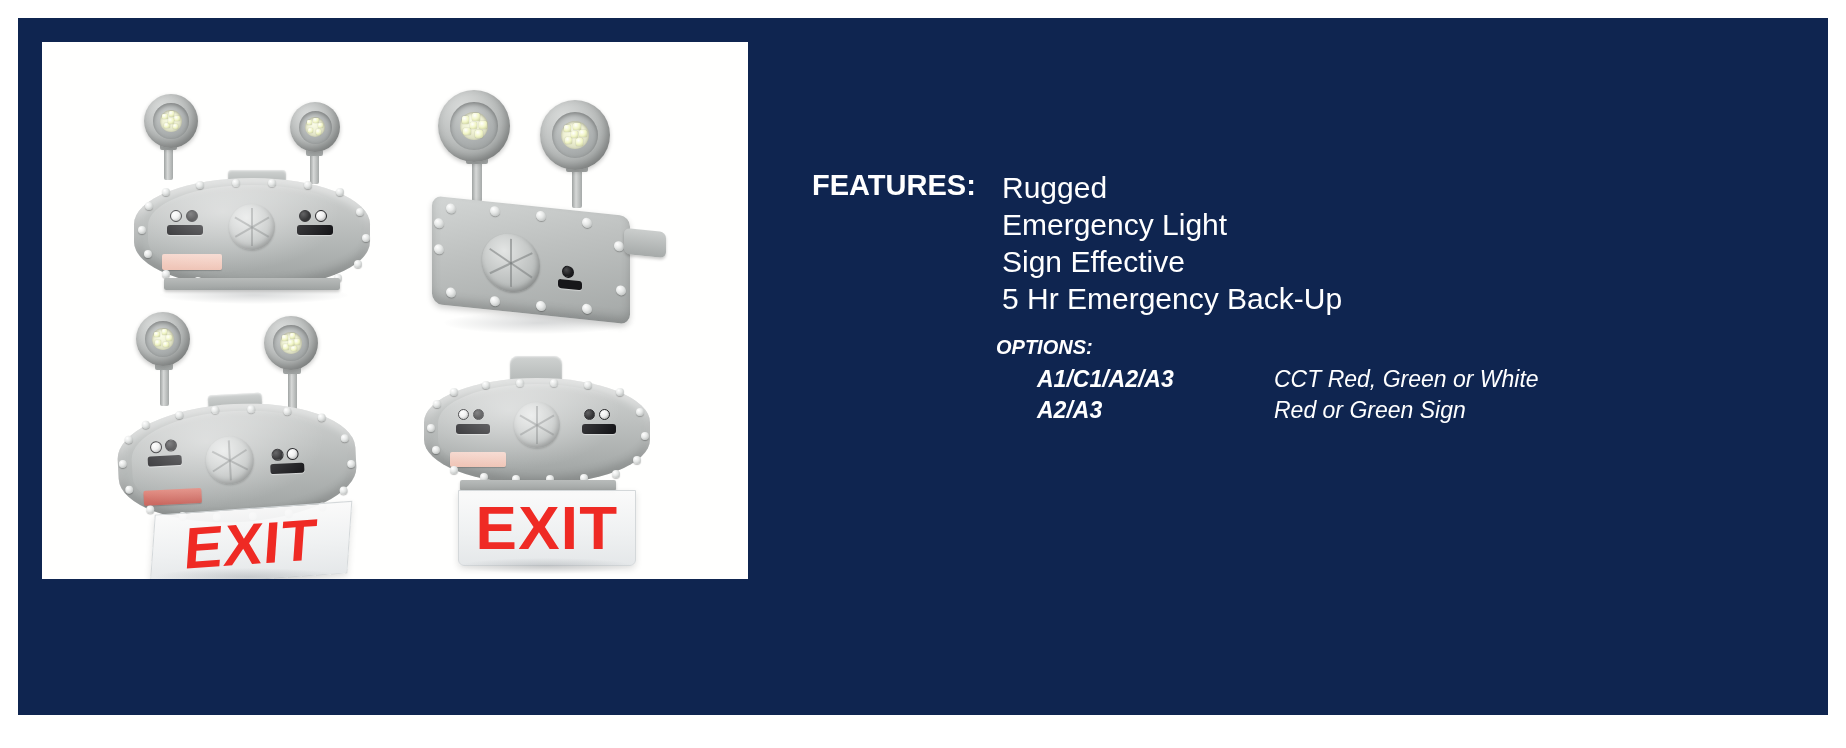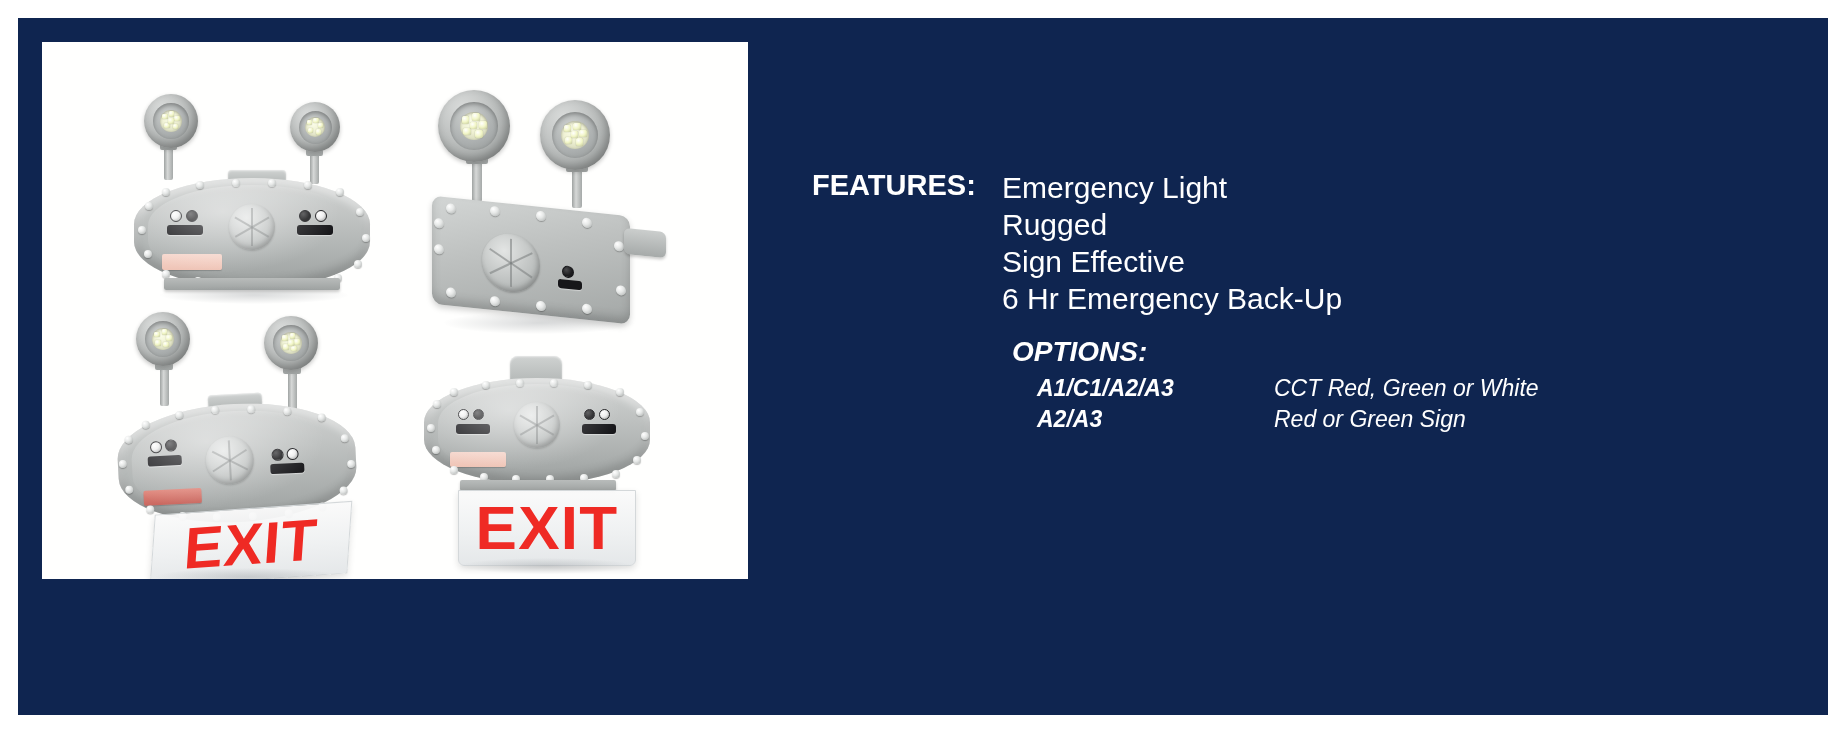--- a/index.html
+++ b/index.html
@@ -257,25 +257,24 @@
     line-height: 37px;
     white-space: nowrap;
   }
 
   .options-block {
     position: absolute;
     left: 208px;
     top: 294px;
   }
   #options-label {
-    font-size: 28px;
+    font-size: 20px;
     font-weight: 700;
     font-style: italic;
     margin-bottom: 5px;
-    margin-left: 16px;
   }
   #options-list {
     list-style: none;
     margin: 0;
     padding: 0 0 0 41px;
   }
   #options-list li {
     display: flex;
     font-style: italic;
     line-height: 31px;
@@ -563,24 +562,24 @@
   </div>
 
   <div id="info-panel">
 
     <div class="row-model">
     </div>
 
     <div class="row-features">
       <div id="features-label">FEATURES:</div>
       <ul id="features-list">
+        <li>Rugged</li>
         <li>Emergency Light</li>
-        <li>Rugged</li>
         <li>Sign Effective</li>
-        <li>6 Hr Emergency Back-Up</li>
+        <li>5 Hr Emergency Back-Up</li>
       </ul>
     </div>
 
     <div class="options-block">
       <div id="options-label">OPTIONS:</div>
       <ul id="options-list">
         <li>
           <span class="opt-code">A1/C1/A2/A3</span>
           <span class="opt-desc">CCT Red, Green or White</span>
         </li>

